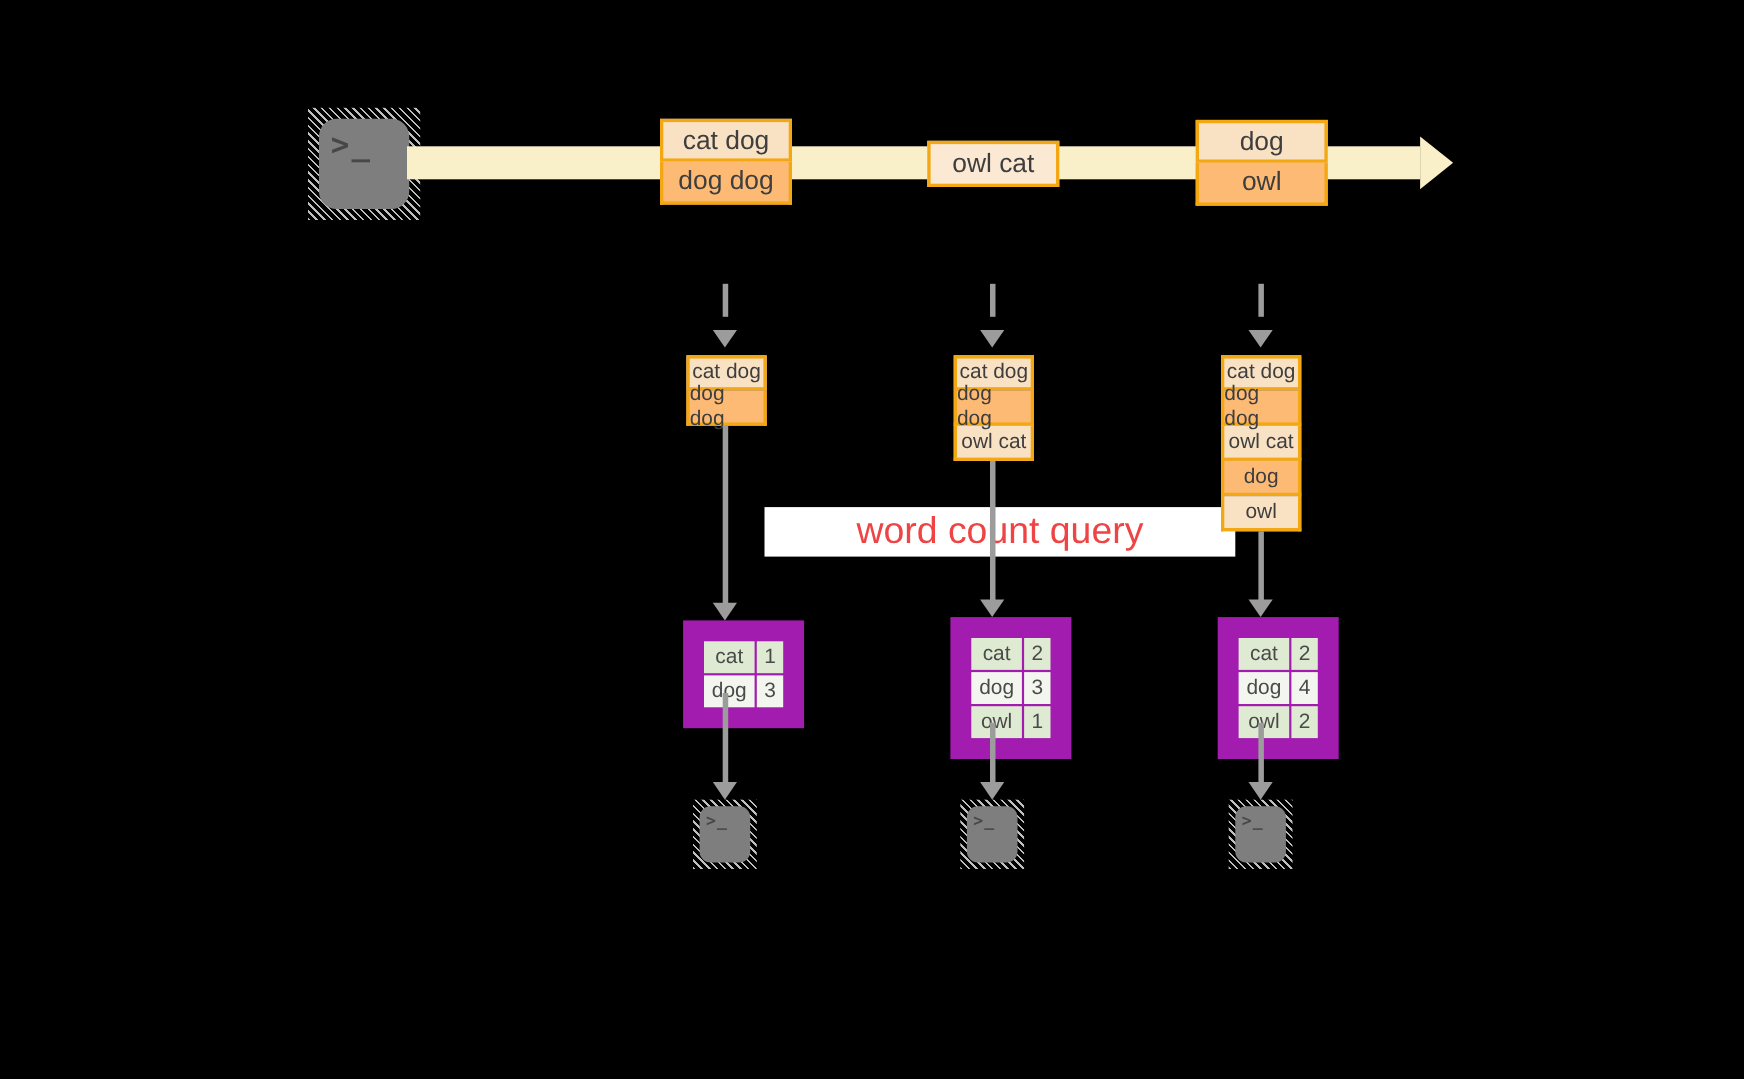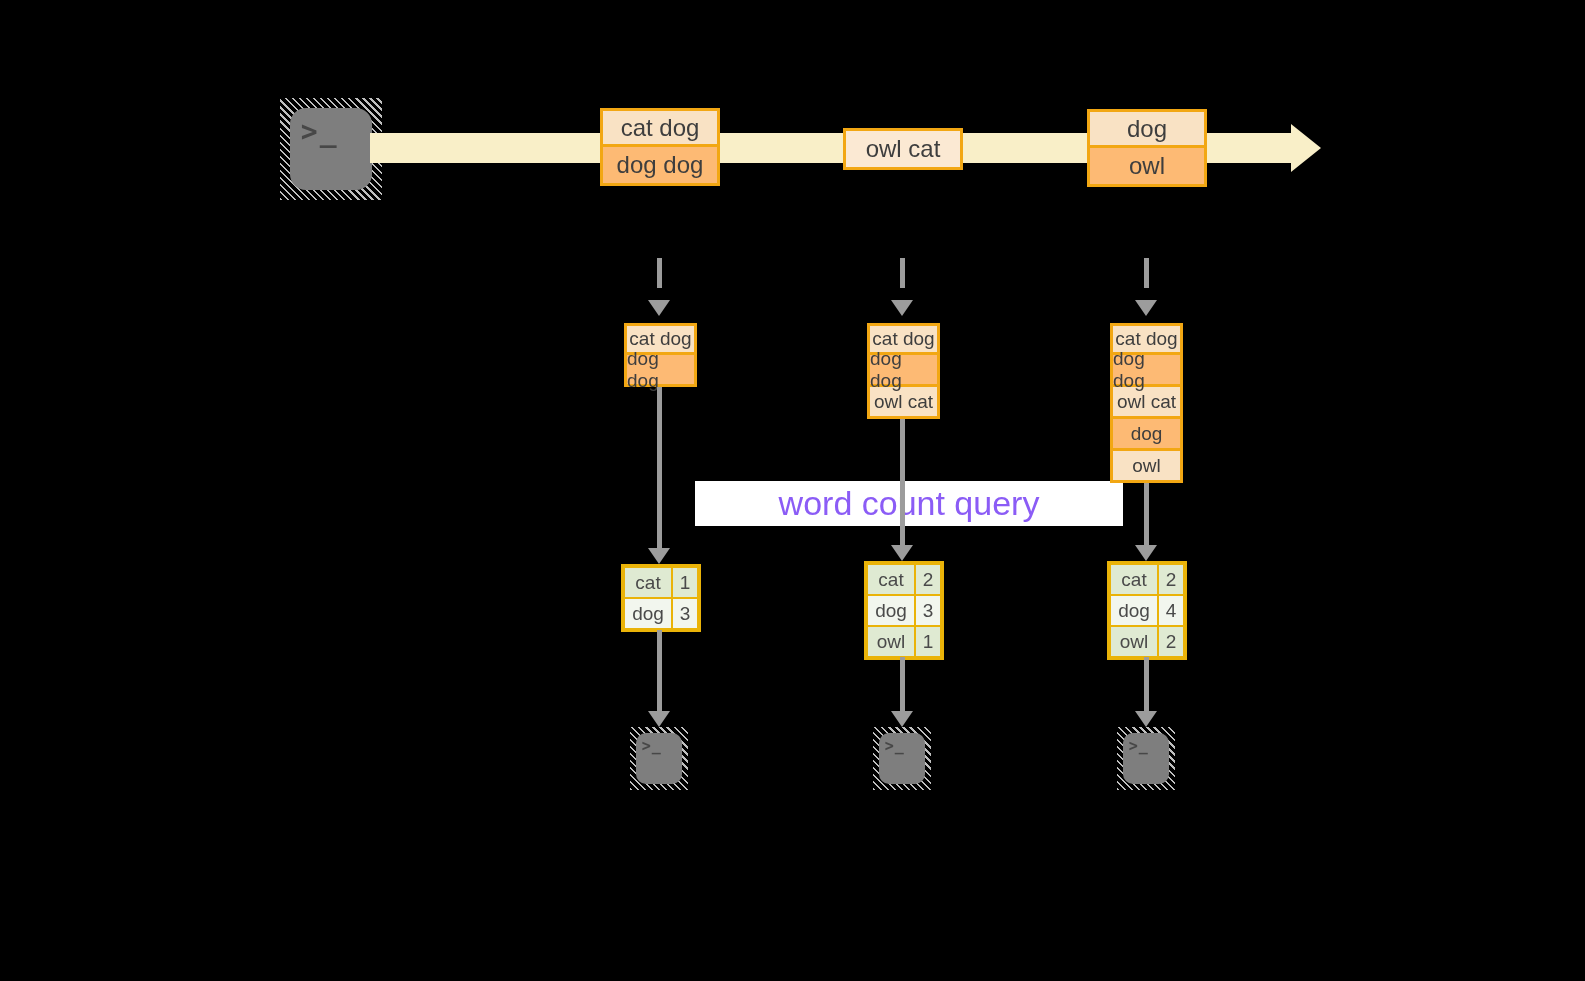--- a/index.html
+++ b/index.html
@@ -36,24 +36,24 @@
   .stack{position:absolute;}
   .stack .sbox{width:73px;height:32px;font-size:19px;}
 
   
   .vline{position:absolute;width:5px;background:#9c9c9c;}
   .vhead{position:absolute;width:0;height:0;border-left:11px solid transparent;
          border-right:11px solid transparent;border-top:16px solid #9c9c9c;}
 
   
   .qband{position:absolute;left:695px;top:461px;width:428px;height:45px;background:#ffffff;
-         display:flex;align-items:center;justify-content:center;color:#8b5cf6;font-size:34px;margin-top:20px;}
+         display:flex;align-items:center;justify-content:center;color:#ef4444;font-size:34px;}
 
   
-  .gtable{position:absolute;background:#eab308;padding:4px;display:grid;
+  .gtable{position:absolute;background:#a21caf;padding:19px;display:grid;
           grid-template-columns:46px 24px;gap:2px;}
   .gcell{height:29px;display:flex;align-items:center;justify-content:center;
          color:#4a4a4a;font-size:19px;}
   .grow-a{background:#dfead2;}
   .grow-b{background:#f2f6ee;}
 </style>
 </head>
 <body>
 
 <div class="canvas">

